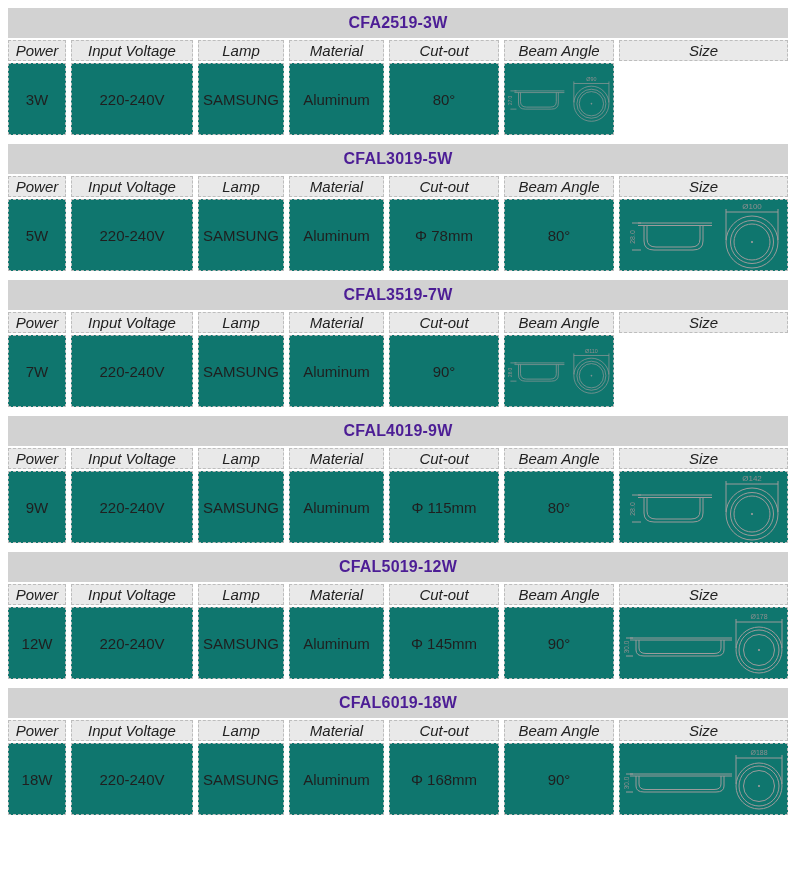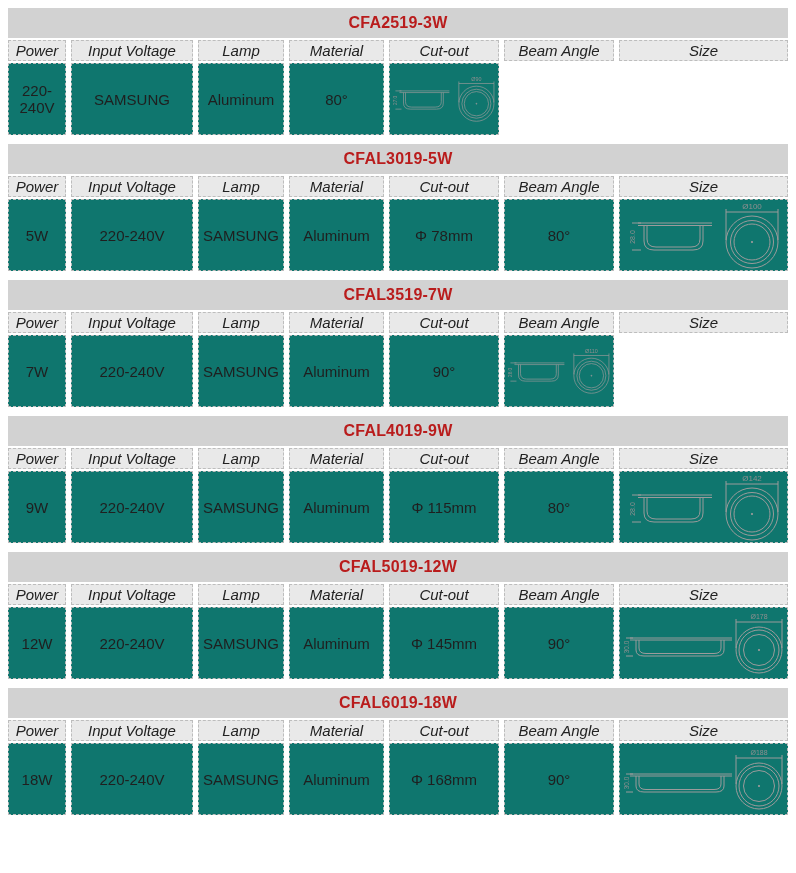--- a/index.html
+++ b/index.html
@@ -16,21 +16,21 @@
   .product { margin-bottom: 9px; }
 
   .title-bar {
     height: 30px;
     background: #d2d2d2;
     display: flex;
     align-items: center;
     justify-content: center;
     font-size: 16px;
     font-weight: bold;
-    color: #b91c1c;
+    color: #4c1d95;
     margin-bottom: 2px;
     letter-spacing: 0.2px;
   }
 
   .row {
     display: grid;
     grid-template-columns: 58px 122px 86px 95px 110px 110px 1fr;
     column-gap: 5px;
   }
   .header-row { margin-bottom: 2px; }
@@ -72,20 +72,21 @@
     <div class="row header-row">
       <div class="cell">Power</div>
       <div class="cell">Input Voltage</div>
       <div class="cell">Lamp</div>
       <div class="cell">Material</div>
       <div class="cell">Cut-out</div>
       <div class="cell">Beam Angle</div>
       <div class="cell">Size</div>
     </div>
     <div class="row data-row">
+      <div class="cell">3W</div>
       <div class="cell">220-240V</div>
       <div class="cell">SAMSUNG</div>
       <div class="cell">Aluminum</div>
       <div class="cell">80°</div>
       <div class="cell size-cell">
         <svg width="160" height="70" viewBox="0 0 160 70">
           <g class="diag-line">
             <line x1="14" y1="23" x2="88" y2="23"></line>
               <line x1="14" y1="25.5" x2="88" y2="25.5"></line>
             <path d="M20,25.5 L20,41 Q20,50 30,50 L69,50 Q79,50 79,41 L79,25.5"></path>

